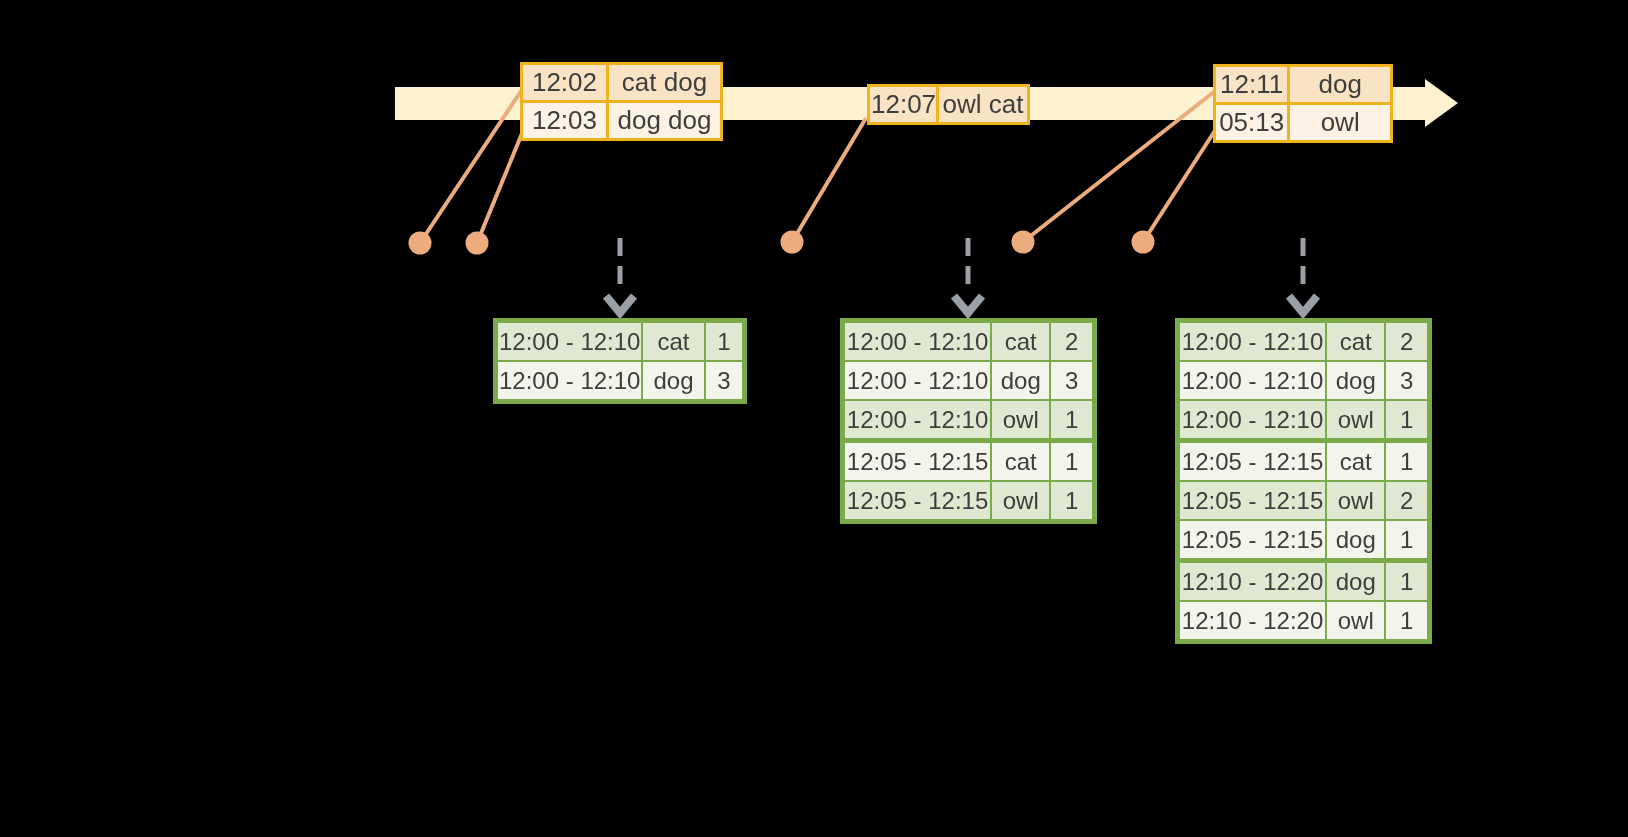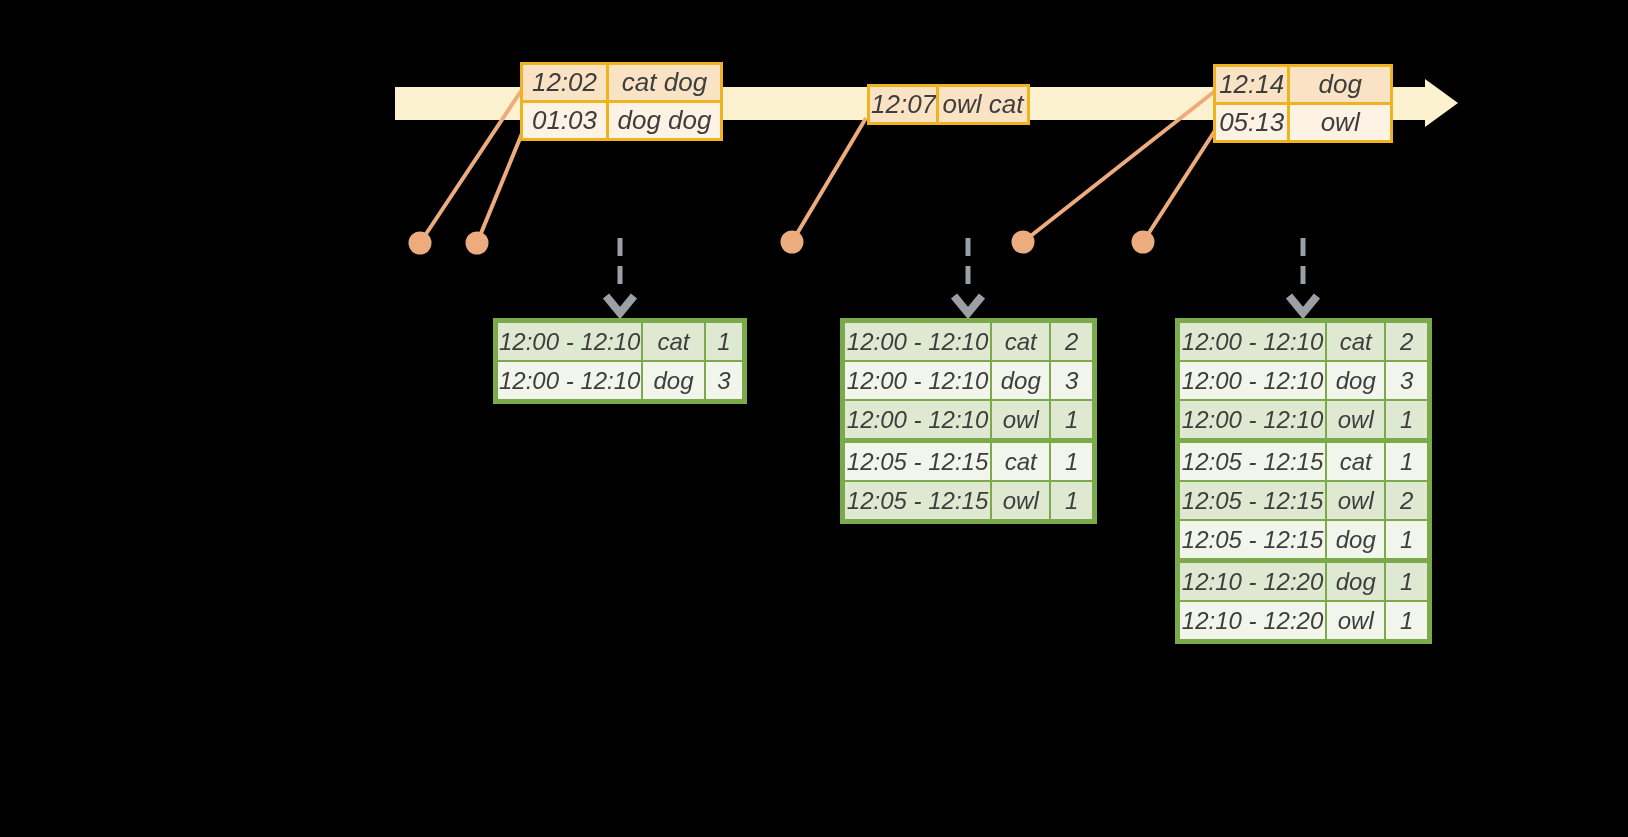--- a/index.html
+++ b/index.html
@@ -2,21 +2,21 @@
 <html style="--background: #000000; --timeline-band: #fcf2cf; --event-border: #efb31f; --event-row-dark: #fae3c4; --event-row-light: #fdf2e3; --marker: #edac7d; --result-border: #7aaa4a; --result-row-dark: #dfe8d1; --result-row-light: #f1f5ec; --arrow-gray: #9aa0a6; --text: #3e3e3e;"><head>
 <meta charset="utf-8">
 <style>
   html,body{margin:0;padding:0;}
   body{
     width:1628px;height:837px;
     background:var(--background,#000);
     font-family:"Liberation Sans","DejaVu Sans",sans-serif;
     position:relative;overflow:hidden;
   }
-  .canvas{position:absolute;inset:0;font-style:italic;}
+  .canvas{position:absolute;inset:0;}
   svg.layer{position:absolute;left:0;top:0;}
 
   table{border-collapse:collapse;table-layout:fixed;position:absolute;}
   td{
     text-align:center;vertical-align:middle;
     color:var(--text,#3e3e3e);
     overflow:hidden;white-space:nowrap;
   }
 
   
@@ -83,21 +83,21 @@
     <colgroup>
         <col style="width:43%">
         <col style="width:57%">
       </colgroup>
     <tbody>
         <tr class="base">
           <td>12:02</td>
           <td>cat dog</td>
         </tr>
         <tr class="alt">
-          <td>01:03</td>
+          <td>12:03</td>
           <td>dog dog</td>
         </tr>
       </tbody>
   </table>
 
   <table class="event-table" style="left:867px;top:84px;width:163px">
     <colgroup>
         <col style="width:43%">
         <col style="width:57%">
       </colgroup>
@@ -109,21 +109,21 @@
       </tbody>
   </table>
 
   <table class="event-table" style="left:1213px;top:64px;width:180px">
     <colgroup>
         <col style="width:42%">
         <col style="width:58%">
       </colgroup>
     <tbody>
         <tr class="base">
-          <td>12:14</td>
+          <td>12:11</td>
           <td>dog</td>
         </tr>
         <tr class="alt">
           <td>05:13</td>
           <td>owl</td>
         </tr>
       </tbody>
   </table>
 
   <table class="result-table" style="left:493px;top:318px;width:254px">

